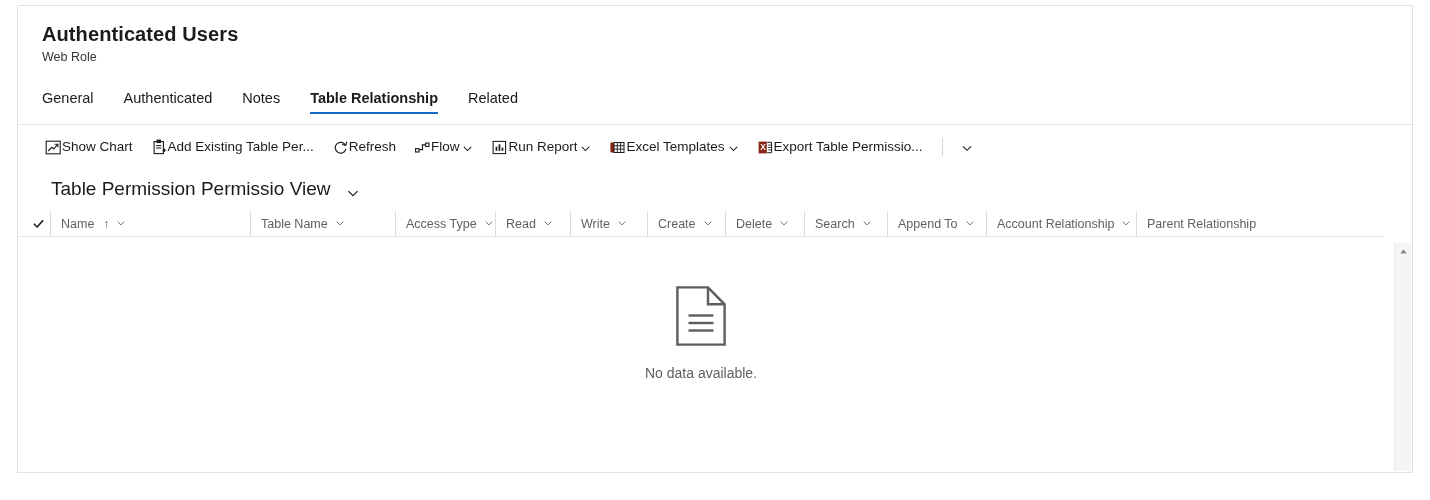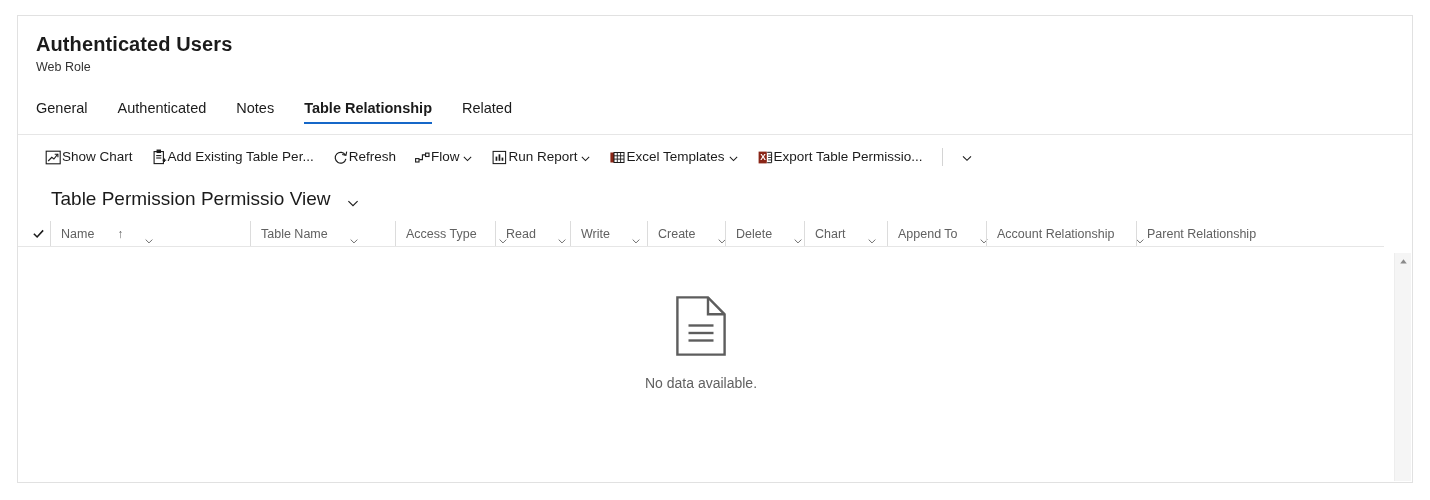--- a/index.html
+++ b/index.html
@@ -5,25 +5,26 @@
   * { box-sizing: border-box; }
   html, body {
     margin: 0; padding: 0;
     width: 1430px; height: 500px;
     background: #ffffff;
     font-family: "Liberation Sans", sans-serif;
     -webkit-font-smoothing: antialiased;
   }
   .app-card {
     position: absolute;
-    left: 17px; top: 15px;
+    left: 17px; top: 5px;
     width: 1396px; height: 468px;
     background: #ffffff;
     border: 1px solid #e1e1e1;
     overflow: hidden;
+    padding-left: 6px;
   }
 
   
   .record-header { padding: 16px 0 0 18px; }
   .record-title {
     font-size: 20px; font-weight: bold; color: #1b1b1b;
     letter-spacing: .1px; line-height: 24px;
   }
   .record-subtitle {
     font-size: 12.5px; color: #333333; margin-top: 3px; line-height: 16px;
@@ -106,21 +107,21 @@
     padding-left: 0px;
     border-bottom: 1px solid #e6e6e6;
     font-size: 12.5px; color: #616161;
     overflow: hidden;
   }
   .col-check {
     width: 32px; display: flex; align-items: center;
     justify-content: center; flex: 0 0 auto; padding-left: 8px;
   }
   .col {
-    display: flex; align-items: center; gap: 20px;
+    display: flex; gap: 6px;
     height: 26px; padding: 0 8px 0 10px;
     border-left: 1px solid #dcdcdc;
     flex: 0 0 auto; white-space: nowrap; cursor: pointer;
     line-height: 26px;
   }
   .col .chev { width: 10px; height: 10px; color: #616161; margin-left: 1px; }
   .sort-arrow { font-size: 12px; color: #616161; margin-left: 3px; }
 
   
   .empty-state {
@@ -363,21 +364,21 @@
         <div class="col" style="width:79px">
           <span>Delete</span>
           <span class="chev">
             <svg viewBox="0 0 12 12" width="10" height="10" fill="none" stroke="#616161" stroke-width="1.1">
                 <polyline points="2,4.3 6,8.3 10,4.3"></polyline>
               </svg>
           </span>
         </div>
 
         <div class="col" style="width:83px">
-          <span>Chart</span>
+          <span>Search</span>
           <span class="chev">
             <svg viewBox="0 0 12 12" width="10" height="10" fill="none" stroke="#616161" stroke-width="1.1">
                 <polyline points="2,4.3 6,8.3 10,4.3"></polyline>
               </svg>
           </span>
         </div>
 
         <div class="col" style="width:99px">
           <span>Append To</span>
           <span class="chev">

